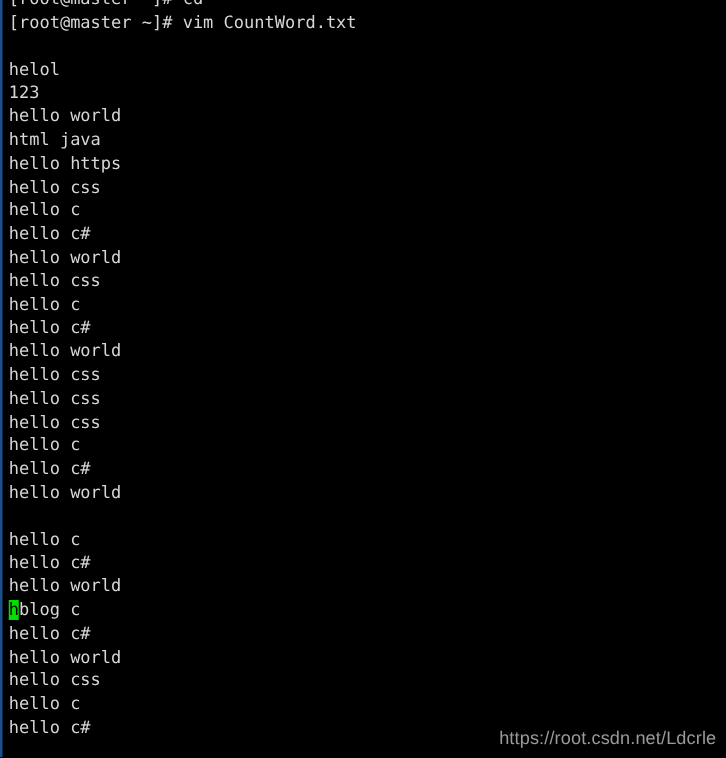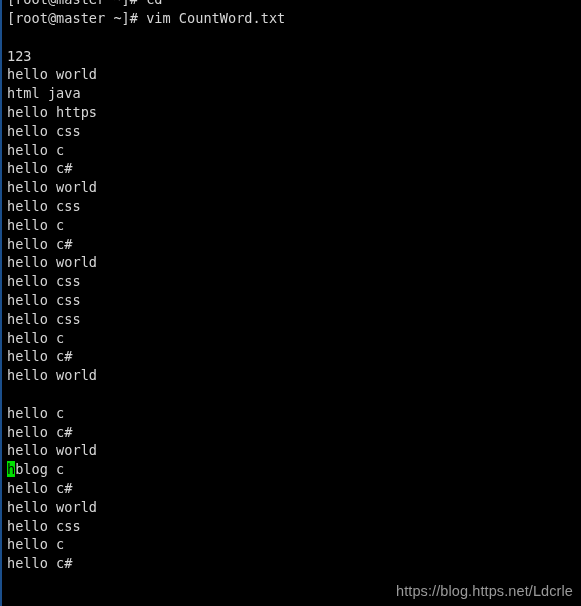--- a/index.html
+++ b/index.html
@@ -87,20 +87,21 @@
 <body>
 
 <div id="terminal">
 
   <div id="left-edge-strip"></div>
 
   <div id="screen">
       <div class="line clipped-top"><span class="txt">[root@master ~]# cd</span></div>
       <div class="line"><span class="txt">[root@master ~]# vim CountWord.txt</span></div>
       <div class="line blank"><span class="txt"></span></div>
+      <div class="line"><span class="txt">helol</span></div>
       <div class="line"><span class="txt">123</span></div>
       <div class="line"><span class="txt">hello world</span></div>
       <div class="line"><span class="txt">html java</span></div>
       <div class="line"><span class="txt">hello https</span></div>
       <div class="line"><span class="txt">hello css</span></div>
       <div class="line"><span class="txt">hello c</span></div>
       <div class="line"><span class="txt">hello c#</span></div>
       <div class="line"><span class="txt">hello world</span></div>
       <div class="line"><span class="txt">hello css</span></div>
       <div class="line"><span class="txt">hello c</span></div>
@@ -117,15 +118,15 @@
       <div class="line"><span class="txt">hello c#</span></div>
       <div class="line"><span class="txt">hello world</span></div>
       <div class="line"><span class="txt"></span><span class="cursor-cell">h</span><span class="txt">blog c</span></div>
       <div class="line"><span class="txt">hello c#</span></div>
       <div class="line"><span class="txt">hello world</span></div>
       <div class="line"><span class="txt">hello css</span></div>
       <div class="line"><span class="txt">hello c</span></div>
       <div class="line"><span class="txt">hello c#</span></div>
     </div>
 
-  <div id="watermark">https://blog.https.net/Ldcrle</div>
+  <div id="watermark">https://root.csdn.net/Ldcrle</div>
 
 </div>
 
 </body></html>

